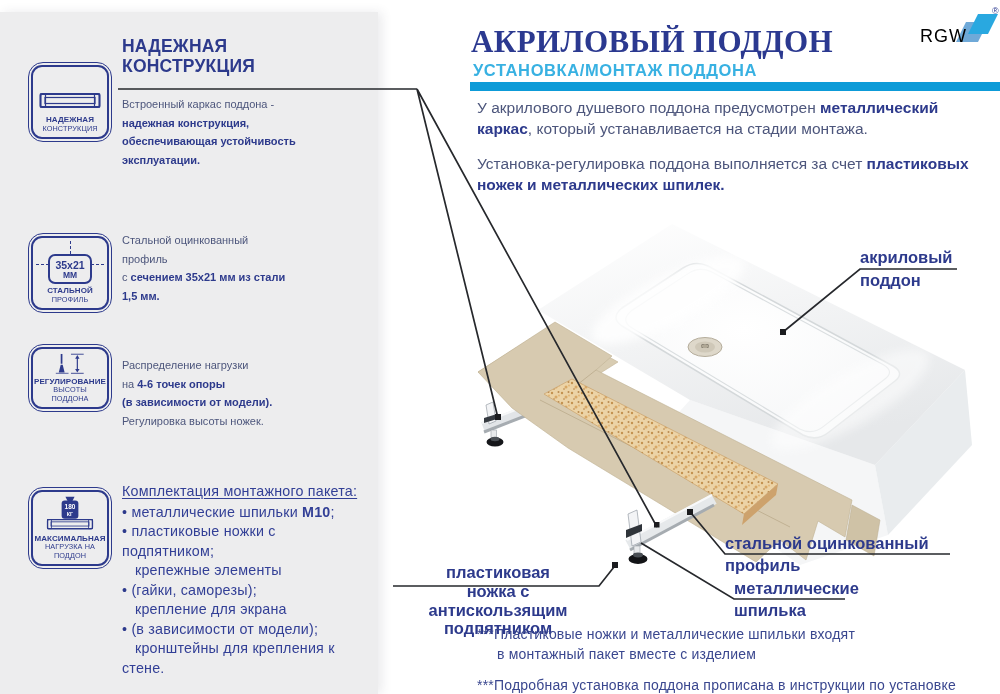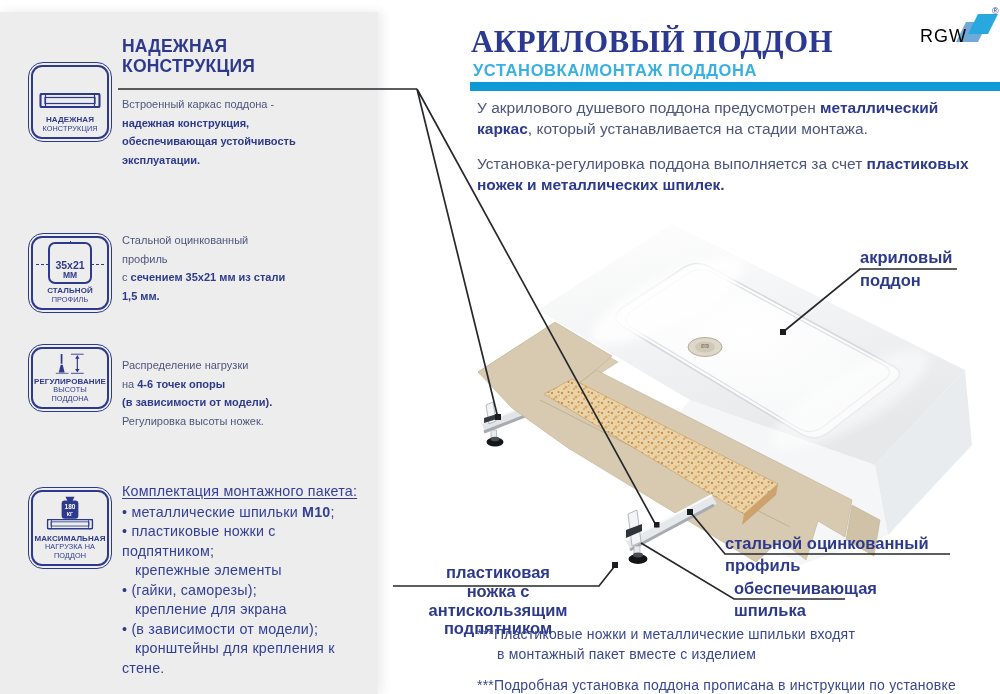--- a/index.html
+++ b/index.html
@@ -22,21 +22,21 @@
   .tl{white-space:nowrap;}
   .tl.gap{}
   .tl.ind{padding-left:13px;}
   .bu{color:#2d3a8c;}
   .list-text{position:absolute;left:122px;width:252px;color:#323f96;font-size:14.3px;line-height:19.5px;letter-spacing:.2px;}
   .list-title{text-decoration:underline;text-underline-offset:2px;margin-bottom:1px;}
   
   .dash-h{position:absolute;left:3px;right:3px;top:26px;border-top:1.4px dashed #2d3a8c;}
   .dash-v{position:absolute;top:3px;bottom:24px;left:50%;border-left:1.4px dashed #2d3a8c;}
   .badge{position:relative;z-index:2;background:#ededee;border:2.2px solid #2d3a8c;border-radius:7px;
-         padding:16px 5px 2px;text-align:center;color:#2d3a8c;margin-bottom:1px;}
+         padding:4px 5px 2px;text-align:center;color:#2d3a8c;margin-bottom:1px;}
   .badge .bt{font-size:10.5px;font-weight:800;line-height:11px;}
   .badge .bb{font-size:8.5px;font-weight:800;line-height:9px;}
   
   .title{position:absolute;left:471px;top:24px;color:#2b3990;font-size:31px;font-weight:800;letter-spacing:.4px;font-family:Liberation Serif, serif;}
   .subtitle{position:absolute;left:473px;top:61px;color:#38b1e2;font-size:16.5px;font-weight:600;letter-spacing:.6px;}
   .cyanbar{position:absolute;left:470px;top:82px;width:530px;height:9px;background:#0d9bd8;}
   .intro{position:absolute;left:477px;width:515px;color:#4d567c;font-size:15.5px;line-height:21px;}
   .intro .b{color:#2d3a8c;}
   #intro1{top:97px;} #intro2{top:153px;}
   
@@ -279,21 +279,21 @@
 
   <div class="co" id="co-tray">
     <div>акриловый</div>
     <div>поддон</div>
   </div>
   <div class="co" id="co-steel">
     <div>стальной оцинкованный</div>
     <div>профиль</div>
   </div>
   <div class="co" id="co-stud">
-    <div>обеспечивающая</div>
+    <div>металлические</div>
     <div>шпилька</div>
   </div>
   <div class="co" id="co-foot">
     <div>пластиковая</div>
     <div>ножка с антискользящим</div>
     <div>подпятником</div>
   </div>
 
   <div class="footnotes">
     <div>***Пластиковые ножки и металлические шпильки входят</div>

